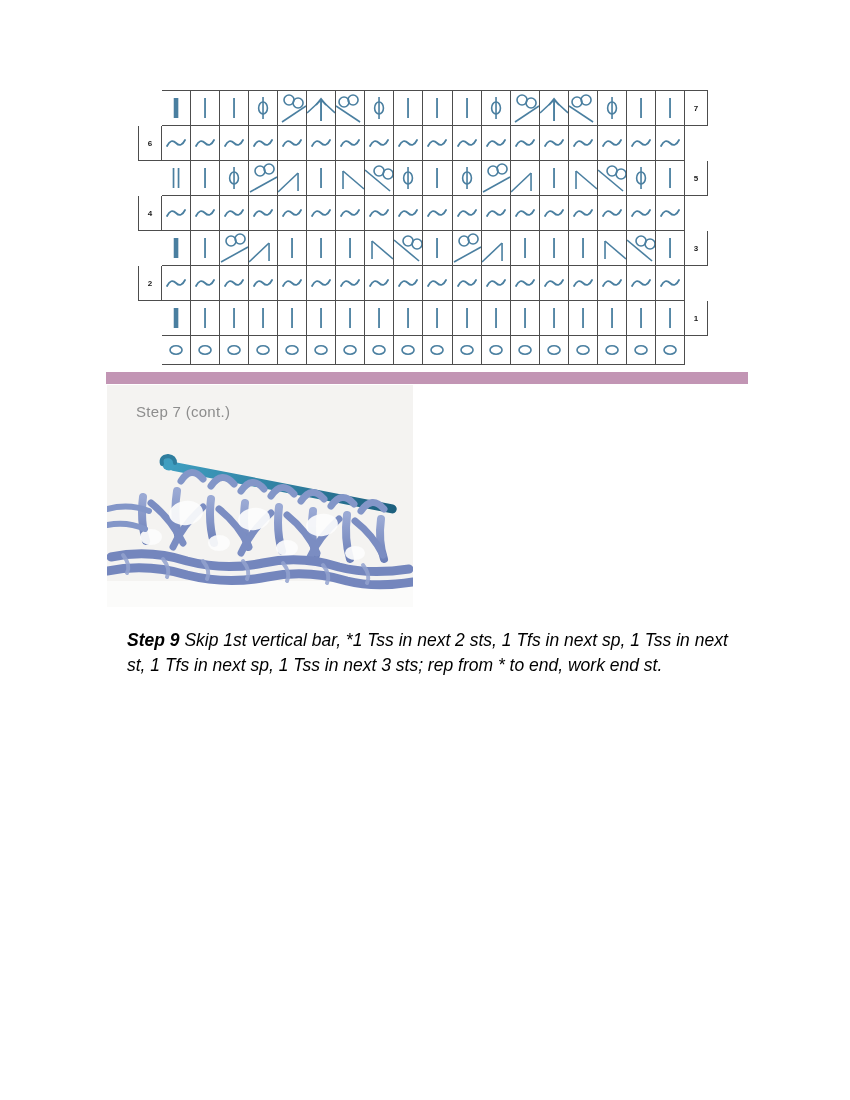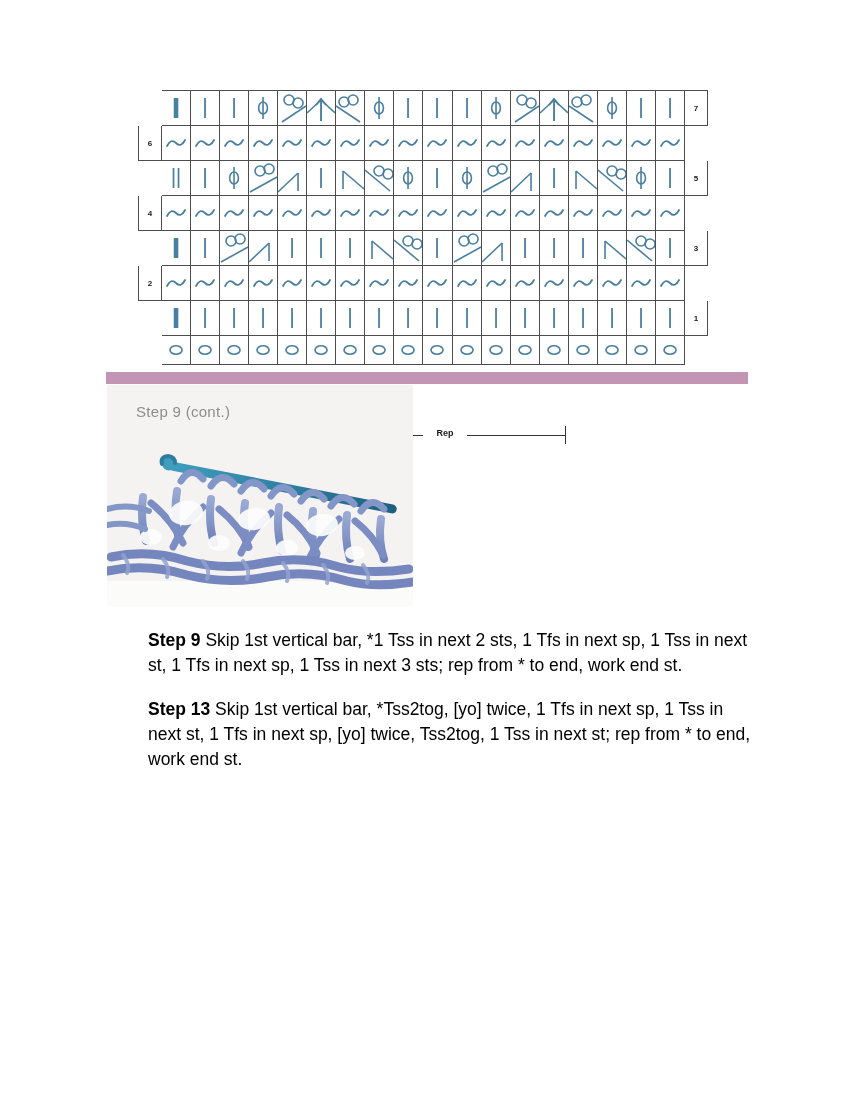--- a/index.html
+++ b/index.html
@@ -112,23 +112,24 @@
     color: #8d8d8d;
     letter-spacing: .3px;
     font-family: "Liberation Sans", sans-serif;
     z-index: 5;
   }
   #photo-svg { position: absolute; left: 0; top: 0; }
 
   
   #instructions {
     position: absolute;
-    left: 148px;
+    left: 127px;
     top: 628px;
     width: 608px;
+    font-style: italic;
   }
   .step-para {
     font-size: 17.5px;
     line-height: 25px;
     color: #000000;
     margin: 0 0 19px 0;
     font-family: "Liberation Sans", sans-serif;
   }
   .step-label { font-weight: bold; }
 </style>
@@ -933,28 +934,20 @@
           <td class="cell short">
             <svg class="sym" viewBox="0 0 28 28" preserveAspectRatio="none">
               <ellipse cx="14" cy="14" rx="6" ry="4.2" fill="none" stroke="#4a7fa0" stroke-width="1.6"></ellipse>
             </svg>
           </td>
           <td class="rownum blank"></td>
         </tr>
       </tbody>
   </table>
 
-  <div id="rep-bracket">
-    <div class="bar"></div>
-    <div class="tick-l"></div>
-    <div class="tick-r"></div>
-    <div style="position:absolute;left:0;right:0;top:2px;text-align:center;">
-      <span id="rep-label">Rep</span>
-    </div>
-  </div>
 </div>
 
 <div id="divider-band" style="background: rgb(194, 149, 180);"></div>
 
 <div id="photo-block" style="background: rgb(244, 243, 241);">
   <svg id="photo-svg" width="306" height="222" viewBox="0 0 306 222">
     <defs>
       <linearGradient id="hookGrad" x1="0" y1="0" x2="1" y2="0">
         <stop offset="0%" stop-color="#3f9ec0"></stop>
         <stop offset="55%" stop-color="#2e7d9e"></stop>
@@ -1028,19 +1021,18 @@
       <path d="M216 180 q8 10 4 18"></path>
       <path d="M256 180 q8 10 4 18"></path>
     </g>
 
     <g stroke="#8396c8" stroke-width="6" fill="none" stroke-linecap="round">
       <path d="M0 124 q22 -6 42 2"></path>
       <path d="M0 140 q20 -4 38 4"></path>
     </g>
   </svg>
 
-  <div id="photo-caption">Step 9 (cont.)</div>
+  <div id="photo-caption">Step 7 (cont.)</div>
 </div>
 
 <div id="instructions">
     <p class="step-para"><span class="step-label">Step 9</span><span> Skip 1st vertical bar, *1 Tss in next 2 sts, 1 Tfs in next sp, 1 Tss in next st, 1 Tfs in next sp, 1 Tss in next 3 sts; rep from * to end, work end st.</span></p>
-    <p class="step-para"><span class="step-label">Step 13</span><span> Skip 1st vertical bar, *Tss2tog, [yo] twice, 1 Tfs in next sp, 1 Tss in next st, 1 Tfs in next sp, [yo] twice, Tss2tog, 1 Tss in next st; rep from * to end, work end st.</span></p>
   </div>
 
 </body></html>

